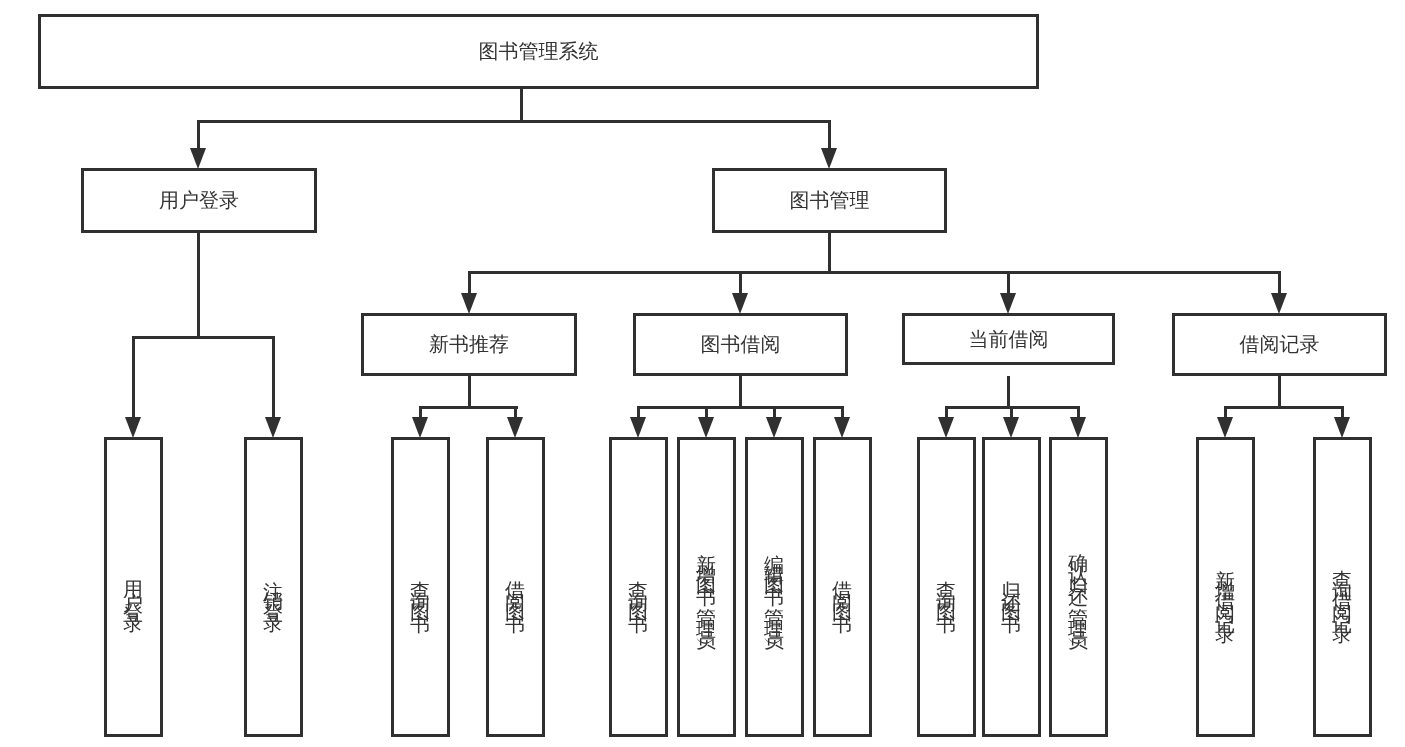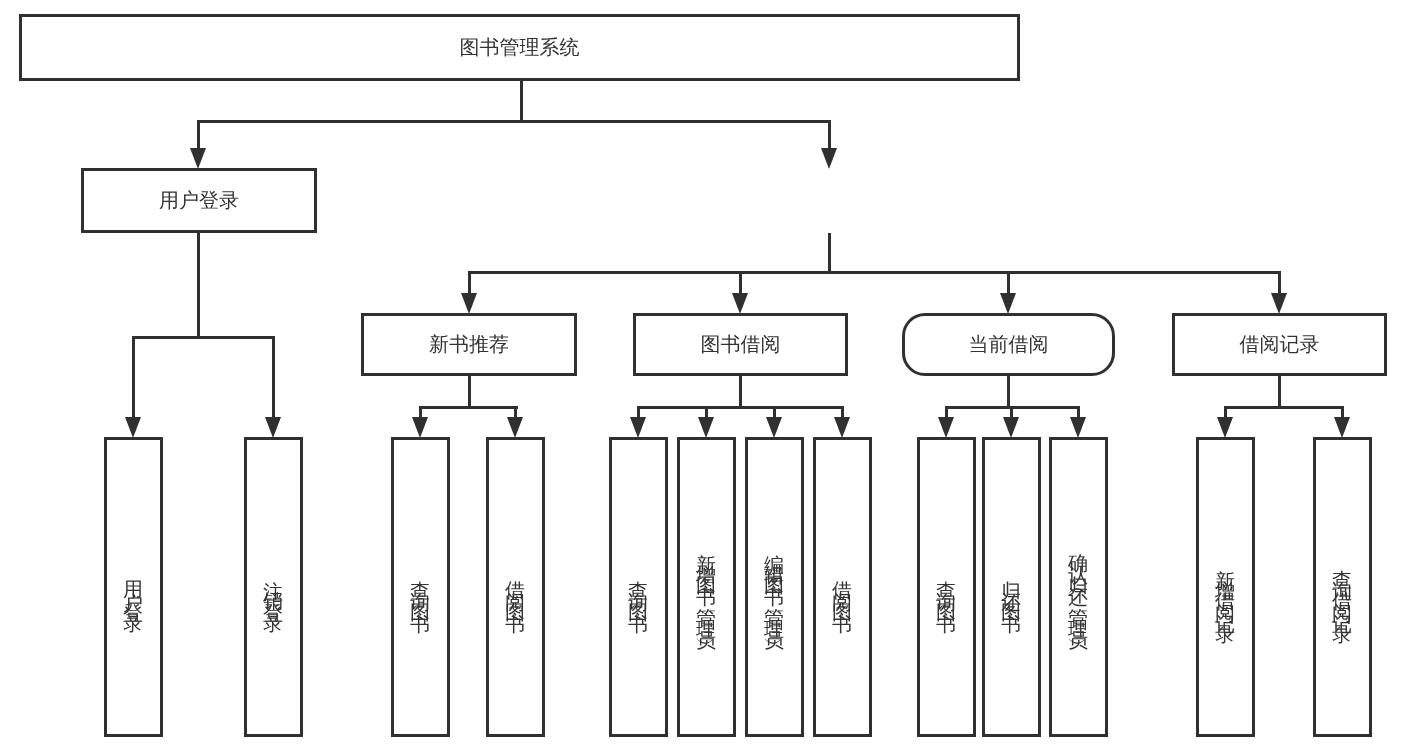--- a/index.html
+++ b/index.html
@@ -120,30 +120,31 @@
   <div class="vline" style="left:1077px;top:406px;width:3px;height:14px;"></div>
   <div class="arr" style="left:1070px;top:417px;"></div>
 
   <div class="vline" style="left:1278px;top:376px;width:3px;height:33px;"></div>
   <div class="hline" style="left:1224px;top:406px;width:120px;height:3px;"></div>
   <div class="vline" style="left:1224px;top:406px;width:3px;height:14px;"></div>
   <div class="arr" style="left:1217px;top:417px;"></div>
   <div class="vline" style="left:1341px;top:406px;width:3px;height:14px;"></div>
   <div class="arr" style="left:1334px;top:417px;"></div>
 
-  <div class="box" style="left:19px;top:14px;width:1001px;height:67px;">图书管理系统</div>
+  <div class="box" style="left:38px;top:14px;width:1001px;height:75px;">图书管理系统</div>
 
   <div class="box" style="left:81px;top:168px;width:236px;height:65px;">用户登录</div>
 
+  <div class="box" style="left:712px;top:168px;width:235px;height:65px;">图书管理</div>
 
   <div class="box" style="left:633px;top:313px;width:215px;height:63px;">图书借阅</div>
 
   <div class="box" style="left:361px;top:313px;width:216px;height:63px;">新书推荐</div>
 
-  <div class="box" style="left:902px;top:313px;width:213px;height:63px;border-radius:23px;">当前借阅</div>
+  <div class="box" style="left:902px;top:313px;width:213px;height:52px;">当前借阅</div>
 
   <div class="box" style="left:1172px;top:313px;width:215px;height:63px;">借阅记录</div>
 
   <div class="box leaf" style="left:104px;top:437px;width:59px;height:300px;">
     <span class="vtext">用户登录</span>
   </div>
   <div class="box leaf" style="left:244px;top:437px;width:59px;height:300px;">
     <span class="vtext">注销登录</span>
   </div>
 

